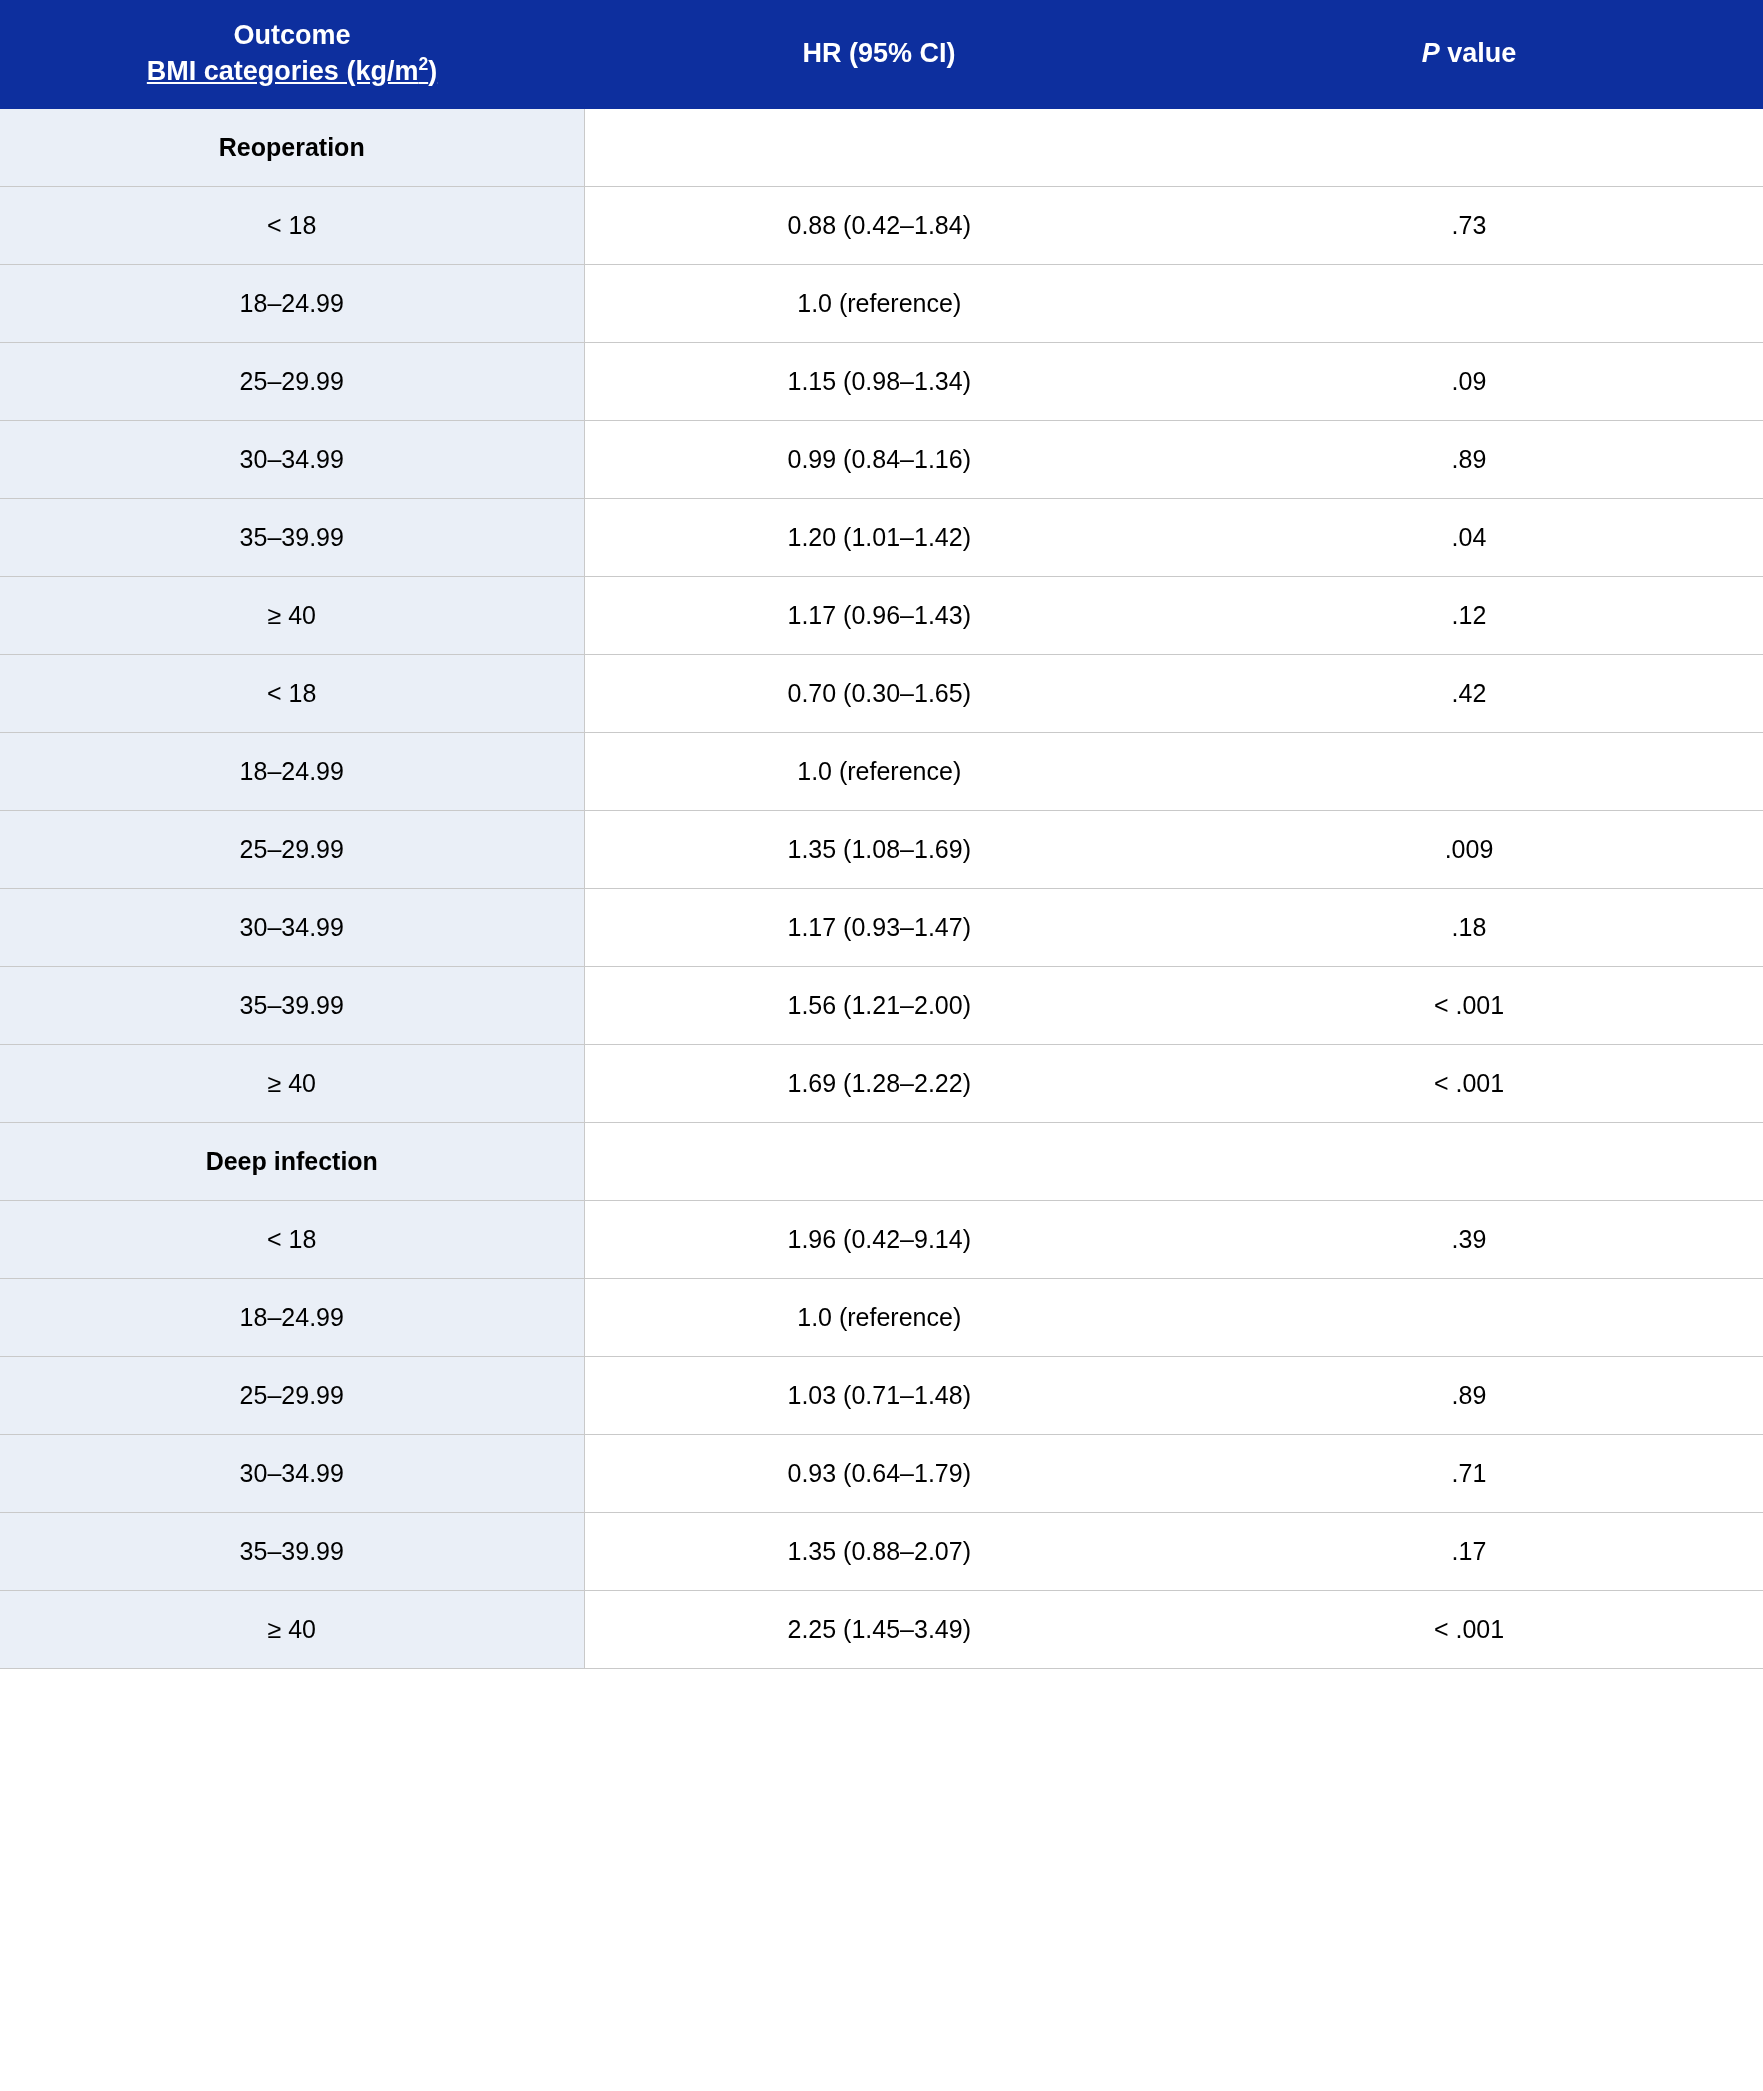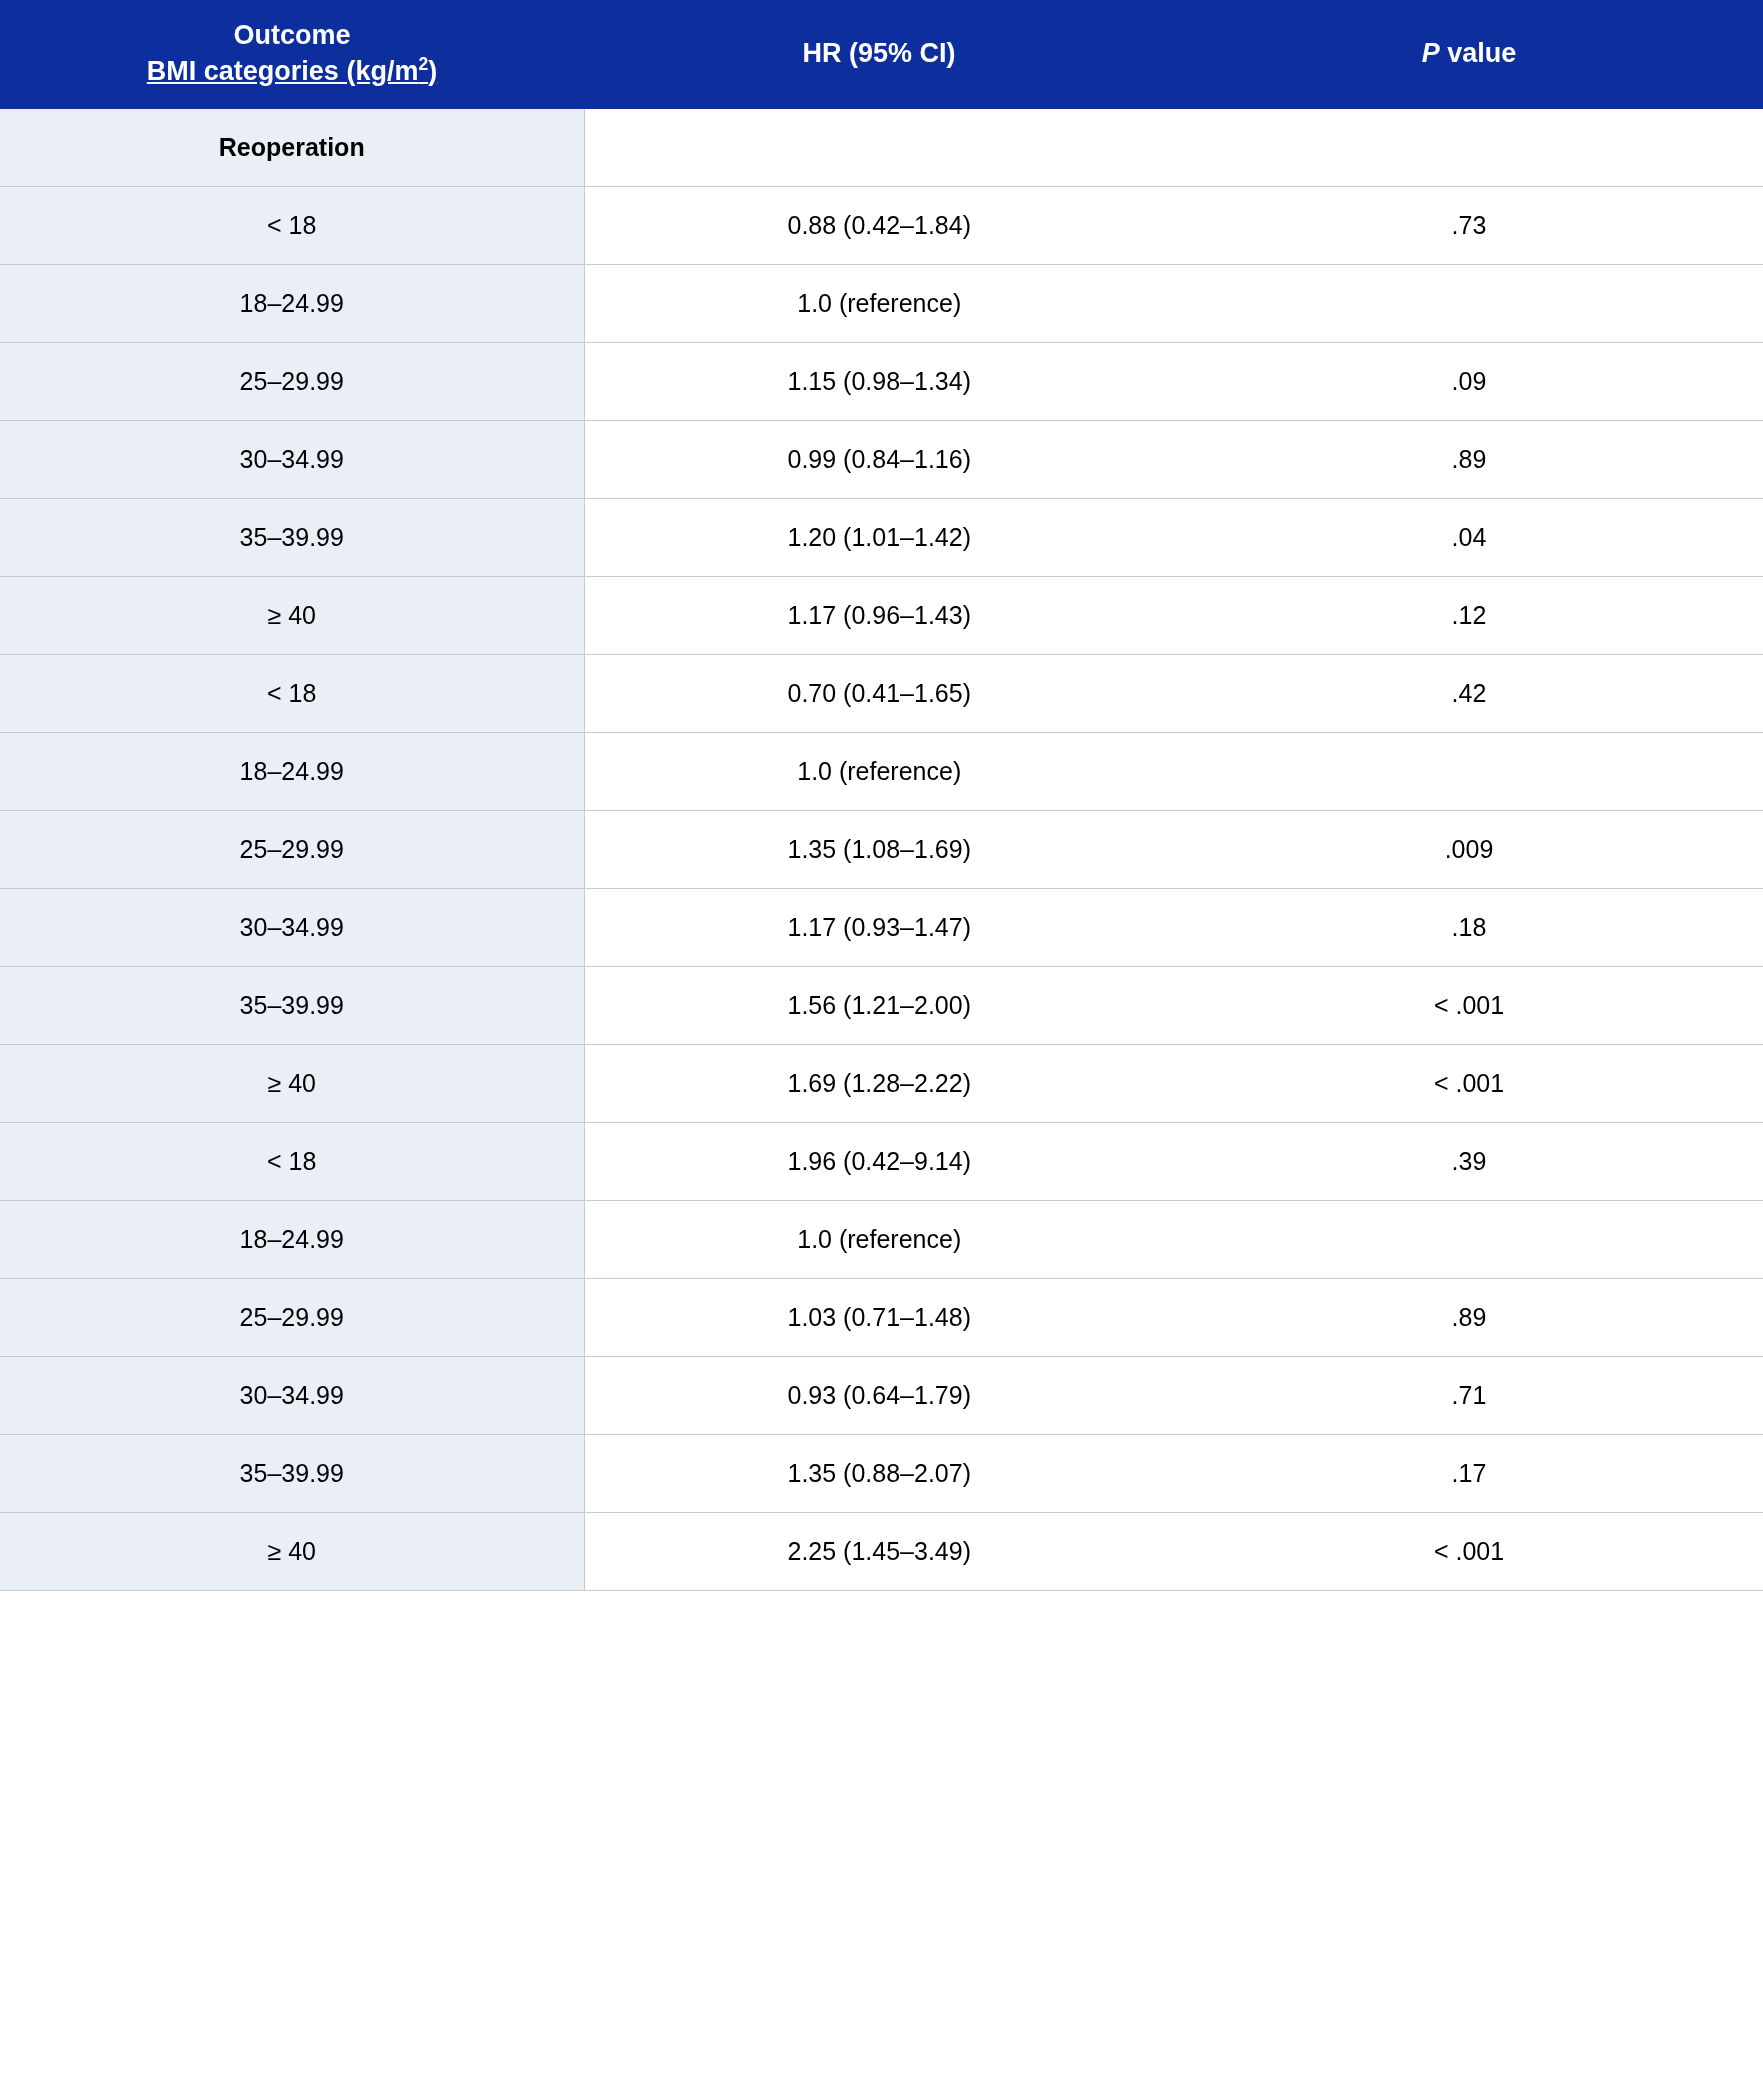--- a/index.html
+++ b/index.html
@@ -113,21 +113,21 @@
         <td>1.20 (1.01–1.42)</td>
         <td>.04</td>
       </tr>
       <tr class="data">
         <td class="outcome">≥ 40</td>
         <td>1.17 (0.96–1.43)</td>
         <td>.12</td>
       </tr>
       <tr class="data">
         <td class="outcome">&lt; 18</td>
-        <td>0.70 (0.41–1.65)</td>
+        <td>0.70 (0.30–1.65)</td>
         <td>.42</td>
       </tr>
       <tr class="data">
         <td class="outcome">18–24.99</td>
         <td>1.0 (reference)</td>
         <td></td>
       </tr>
       <tr class="data">
         <td class="outcome">25–29.99</td>
         <td>1.35 (1.08–1.69)</td>
@@ -140,20 +140,25 @@
       </tr>
       <tr class="data">
         <td class="outcome">35–39.99</td>
         <td>1.56 (1.21–2.00)</td>
         <td>&lt; .001</td>
       </tr>
       <tr class="data">
         <td class="outcome">≥ 40</td>
         <td>1.69 (1.28–2.22)</td>
         <td>&lt; .001</td>
+      </tr>
+      <tr class="group">
+        <td class="outcome">Deep infection</td>
+        <td></td>
+        <td></td>
       </tr>
       <tr class="data">
         <td class="outcome">&lt; 18</td>
         <td>1.96 (0.42–9.14)</td>
         <td>.39</td>
       </tr>
       <tr class="data">
         <td class="outcome">18–24.99</td>
         <td>1.0 (reference)</td>
         <td></td>

